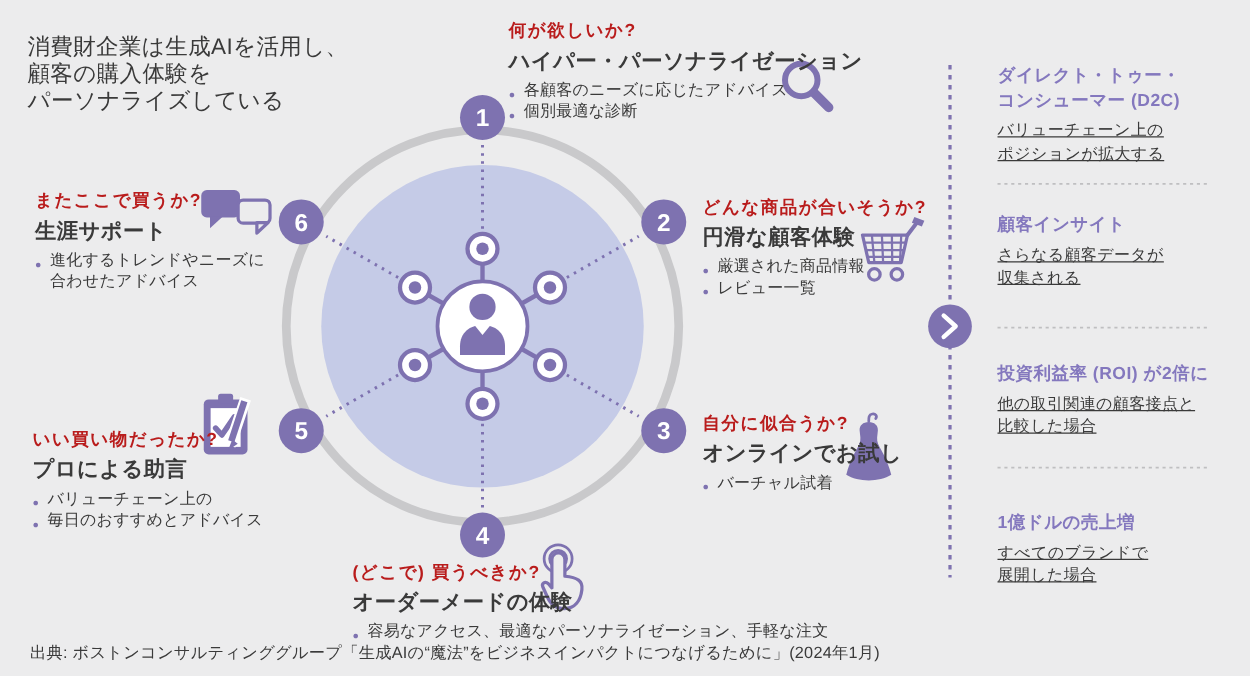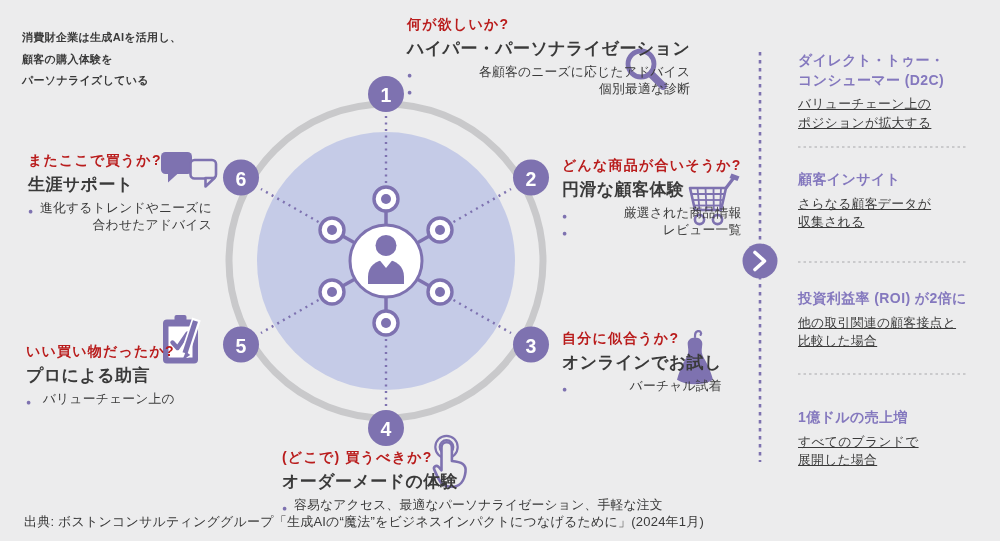--- a/index.html
+++ b/index.html
@@ -4,29 +4,29 @@
 <style>
   html,body { margin:0; padding:0; background:#ffffff; }
   .canvas {
     position:relative; width:1000px; height:541px;
     background:#ECECED; overflow:hidden;
     font-family:"Liberation Sans", sans-serif;
     color:#3A3A3A;
   }
   .intro {
     position:absolute; left:22px; top:27px;
-    font-size:11px; font-weight:bold; line-height:21.5px;
+    font-size:18px; font-weight:normal; line-height:21.5px;
     white-space:pre-line; letter-spacing:0.3px; color:#3A3A3A;
   }
   svg.diagram { position:absolute; left:0; top:0; }
   .icon { position:absolute; }
   .node-text { position:absolute; }
   .q { font-size:14px; font-weight:bold; color:#b91c1c; letter-spacing:1.2px; margin-bottom:3px; white-space:pre; }
   .t { font-size:17px; font-weight:bold; color:#3A3A3A; letter-spacing:0.4px; margin-bottom:3px; white-space:pre; }
-  .b { position:relative; font-size:12.8px; line-height:17px; padding-left:12px; white-space:pre-line; letter-spacing:0.2px;text-align:right; }
+  .b { position:relative; font-size:12.8px; line-height:17px; padding-left:12px; white-space:pre-line; letter-spacing:0.2px; }
   .b::before { content:"●"; position:absolute; left:0; top:3.5px; font-size:8.5px; color:#7E72B0; }
   .outcome { position:absolute; left:798px; width:196px; }
   .oh { font-size:14px; font-weight:bold; color:#8478BE; line-height:19.5px; white-space:pre-line; letter-spacing:0.4px; margin-bottom:5px; }
   .ob { font-size:12.8px; line-height:18.5px; white-space:pre-line; letter-spacing:0.3px; color:#3A3A3A;text-decoration:underline; }
   .source { position:absolute; left:24px; top:513px; font-size:13px; letter-spacing:0.2px; color:#3A3A3A; }
   .num { font-size:19.5px; font-weight:bold; fill:#ffffff; font-family:"Liberation Sans", sans-serif; }
 </style>
 </head>
 <body>
 
@@ -213,20 +213,21 @@
   <div class="node-text" style="left:282px;top:449px">
     <div class="q">(どこで) 買うべきか?</div>
     <div class="t">オーダーメードの体験</div>
     <div class="b">容易なアクセス、最適なパーソナライゼーション、手軽な注文</div>
   </div>
 
   <div class="node-text" style="left:26px;top:343px">
     <div class="q">いい買い物だったか?</div>
     <div class="t">プロによる助言</div>
     <div class="b">バリューチェーン上の</div>
+    <div class="b">毎日のおすすめとアドバイス</div>
   </div>
 
   <div class="node-text" style="left:28px;top:152px">
     <div class="q">またここで買うか?</div>
     <div class="t">生涯サポート</div>
     <div class="b">進化するトレンドやニーズに
 合わせたアドバイス</div>
   </div>
 
   <div class="outcome" style="top:51px">

